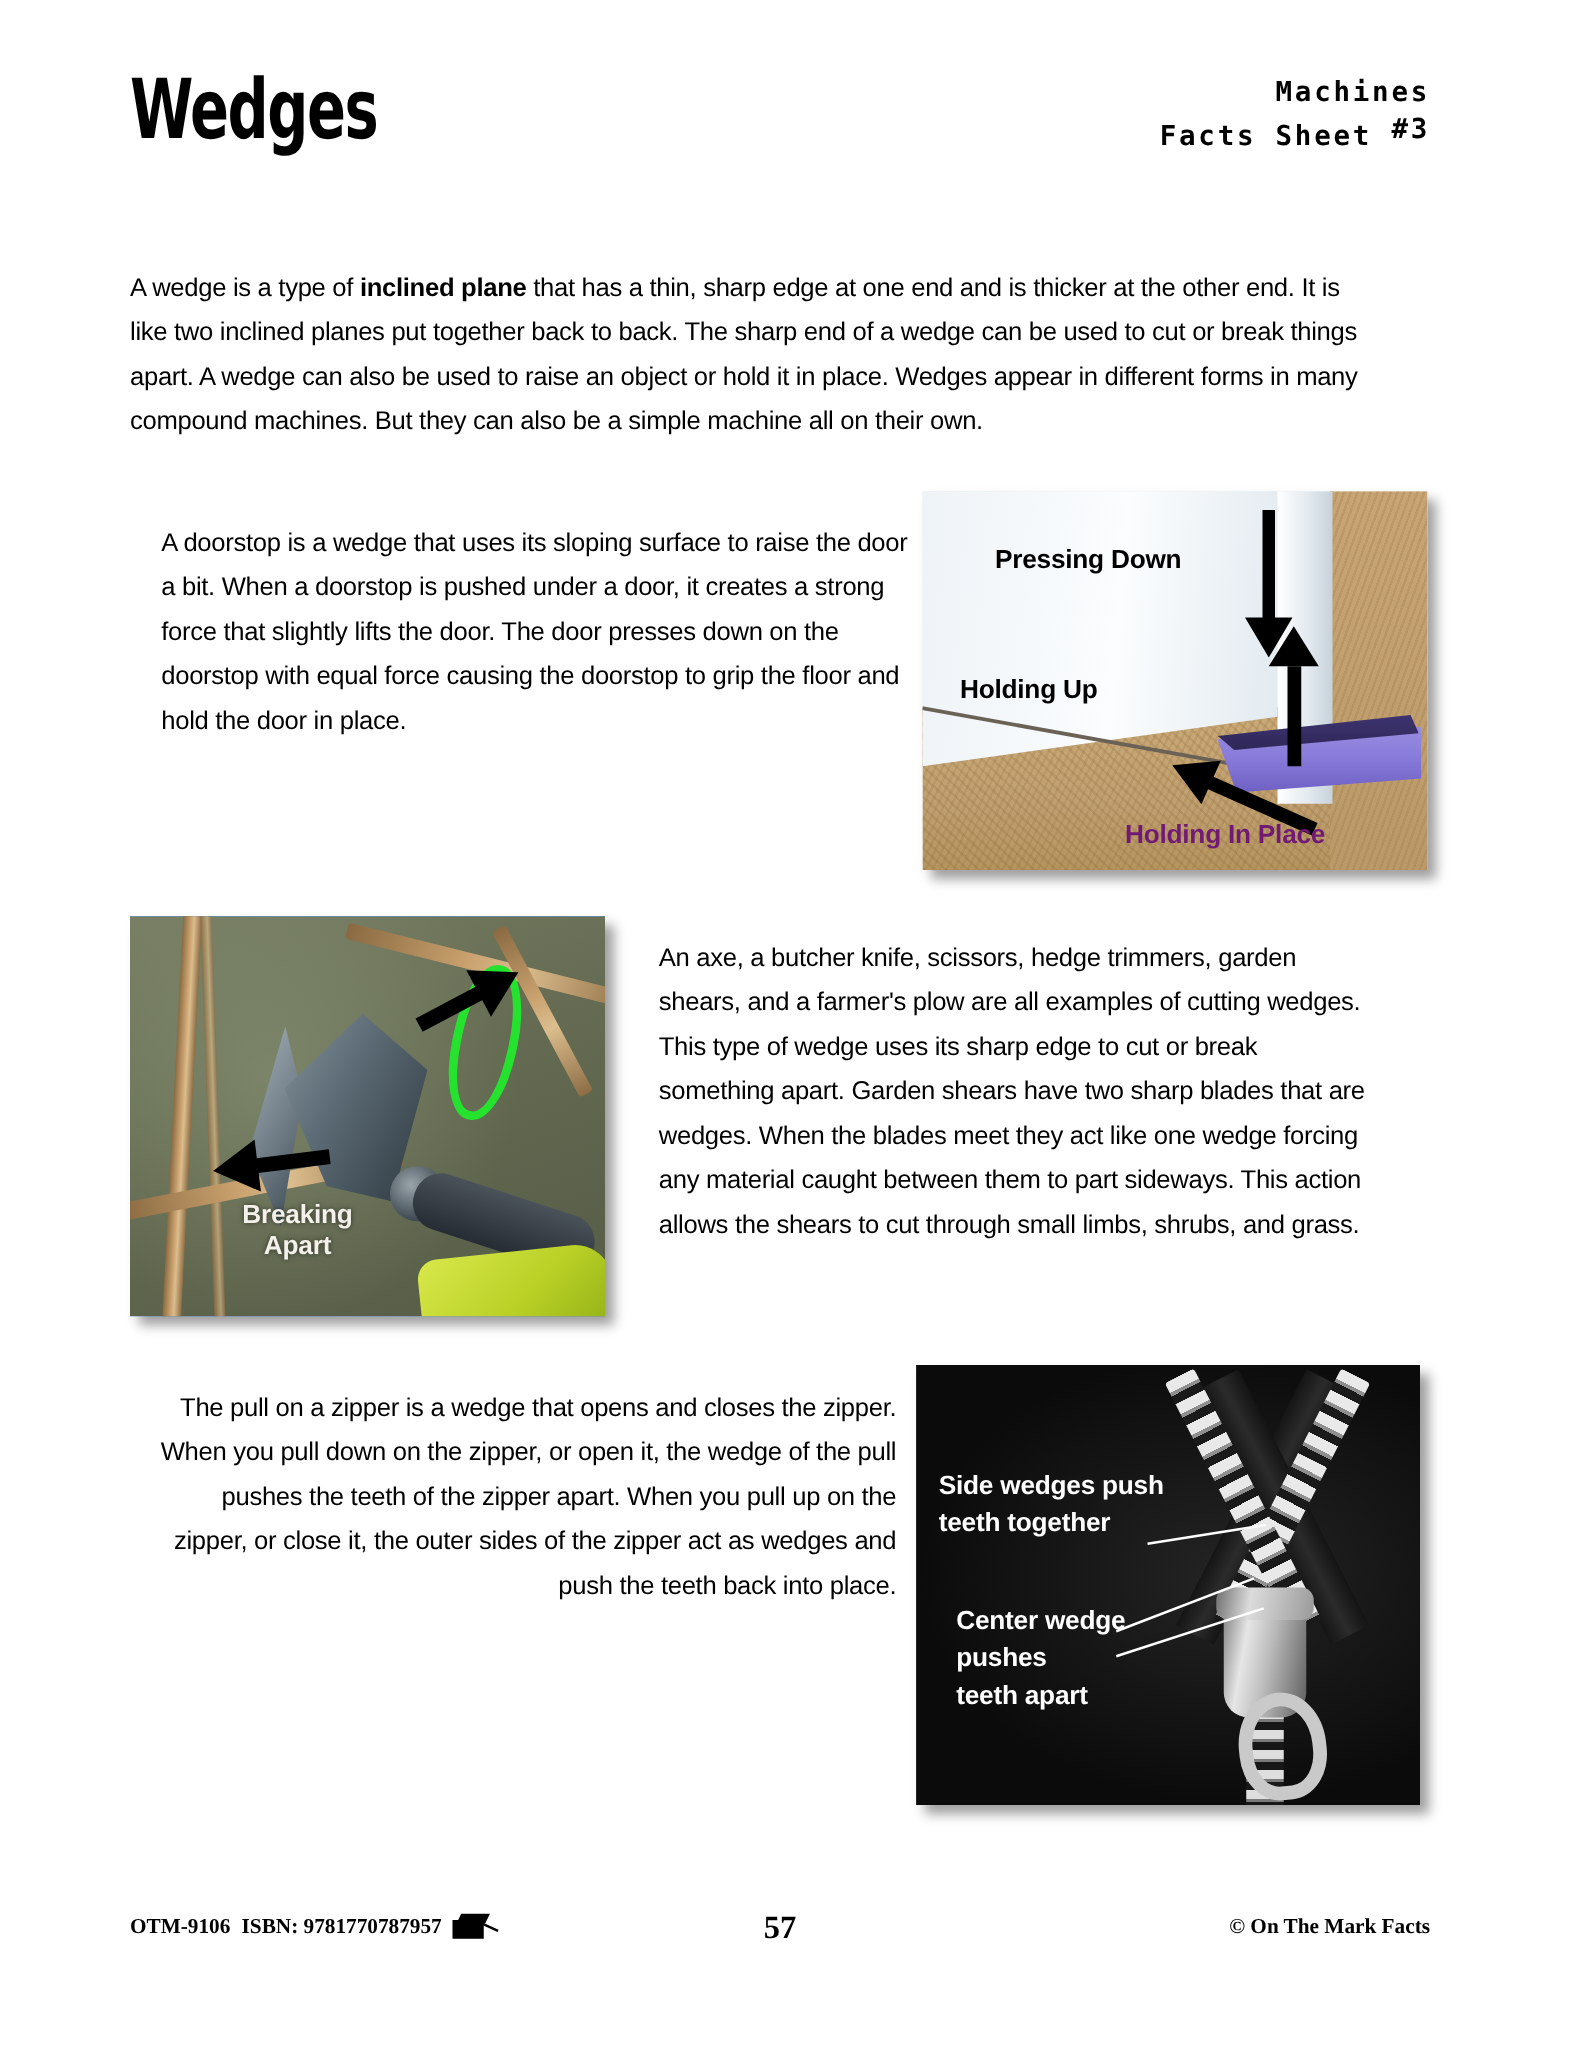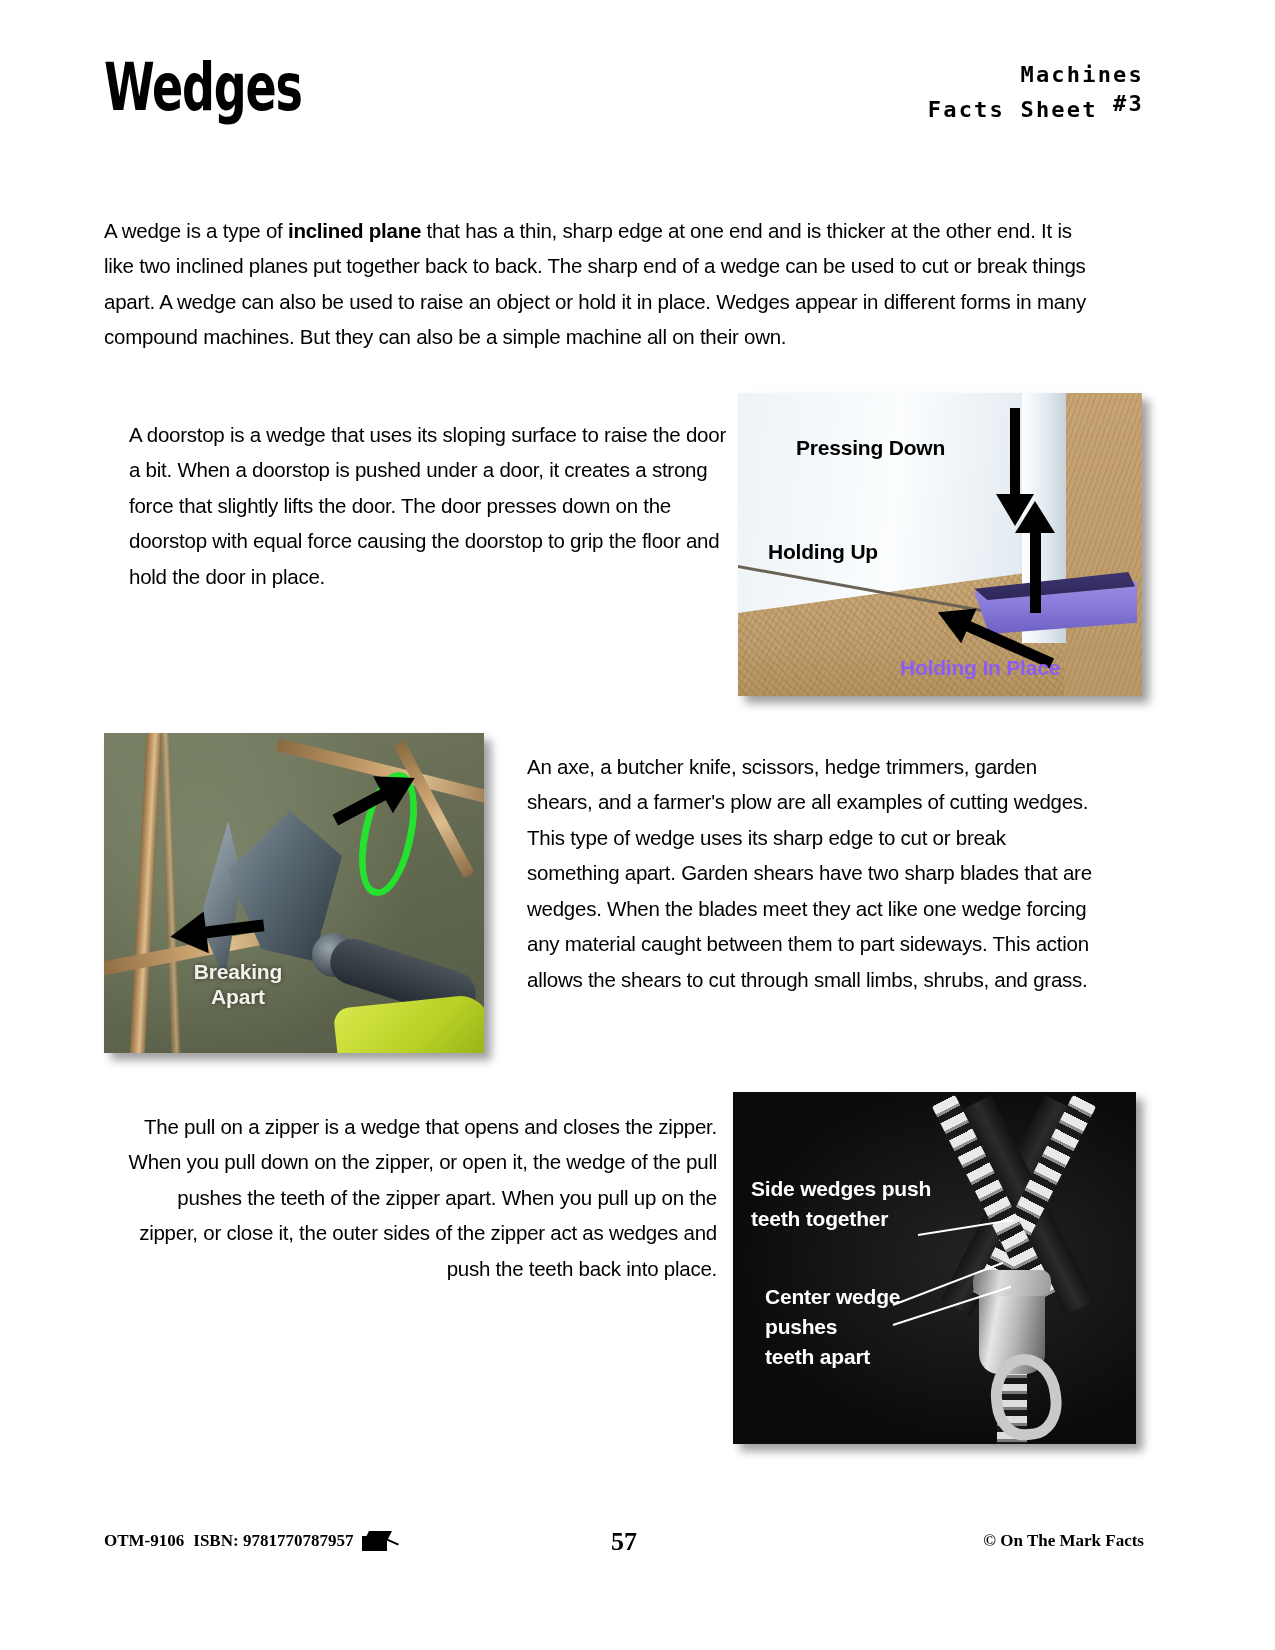--- a/index.html
+++ b/index.html
@@ -232,21 +232,21 @@
   .ds-arrow-diag::after {
     content: "";
     position: absolute;
     left: -33px; top: -14px;
     border-top: 19px solid transparent;
     border-bottom: 19px solid transparent;
     border-right: 34px solid #000;
   }
   #lbl-pressing-down { left: 13px; top: 42px; color: #000; margin-left: 45px; }
   #lbl-pushing-up   { left: 30px; top: 146px; color: #000; }
-  #lbl-holding      { left: 162px; top: 262px; color: #8b5cf6; }
+  #lbl-holding      { left: 162px; top: 262px; color: #701a75; }
 
   
   #photo-shears {
     left: 104px;
     top: 733px;
     width: 380px;
     height: 320px;
     background: #3b82f6;
   }
   .sh-bg {

